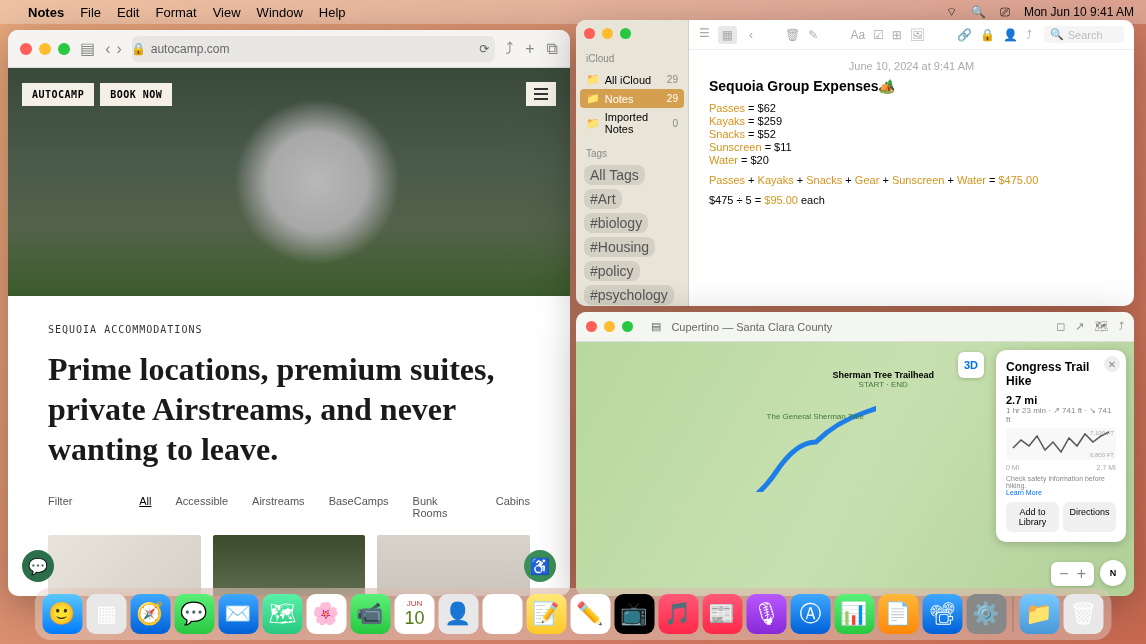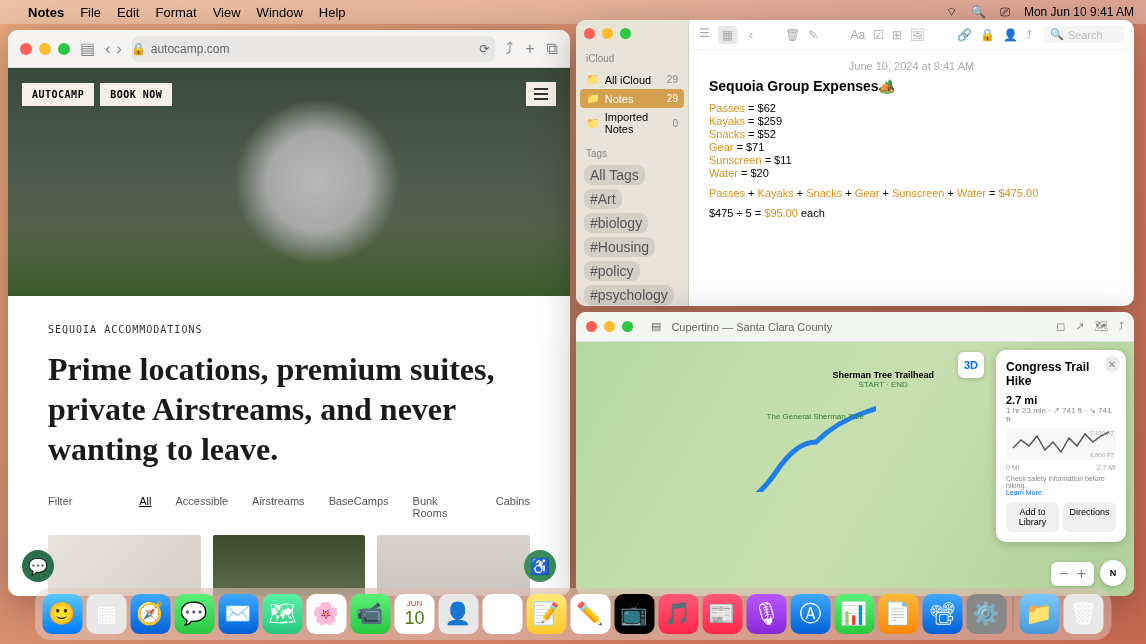--- a/index.html
+++ b/index.html
@@ -249,21 +249,20 @@
         <span>🔍</span>
         <span>Search</span>
       </div>
     </div>
     <div class="notes-doc">
       <div class="notes-date">June 10, 2024 at 9:41 AM</div>
       <div class="notes-title">Sequoia Group Expenses🏕️</div>
       <div class="notes-line"><span class="k">Passes</span><span> = $62</span></div>
       <div class="notes-line"><span class="k">Kayaks</span><span> = $259</span></div>
       <div class="notes-line"><span class="k">Snacks</span><span> = $52</span></div>
-      <div class="notes-line"><span class="k">Gear</span><span> = $71</span></div>
       <div class="notes-line"><span class="k">Sunscreen</span><span> = $11</span></div>
       <div class="notes-line"><span class="k">Water</span><span> = $20</span></div>
       <div class="notes-eq">
         <span class="k">Passes</span><span> + </span><span class="k">Kayaks</span><span> + </span><span class="k">Snacks</span><span> + </span><span class="k">Gear</span><span> + </span><span class="k">Sunscreen</span><span> + </span><span class="k">Water</span><span>  = </span><span class="k">$475.00</span>
       </div>
       <div class="notes-eq">
         <span>$475 ÷ 5 = </span><span class="k">$95.00</span><span>  each</span>
       </div>
     </div>
   </div>

